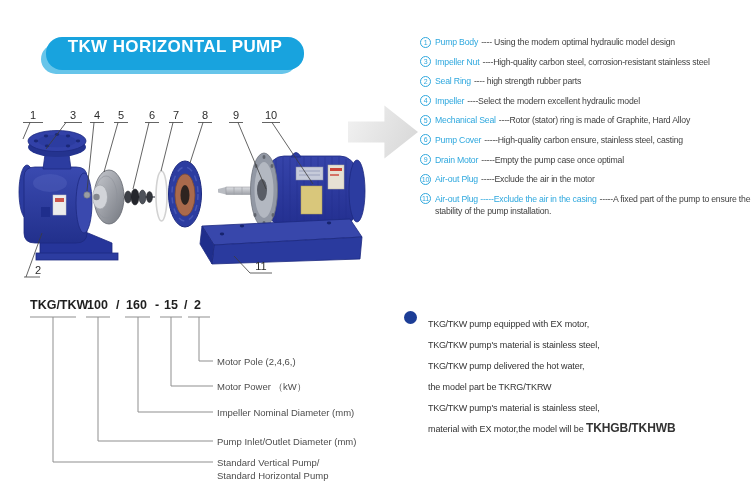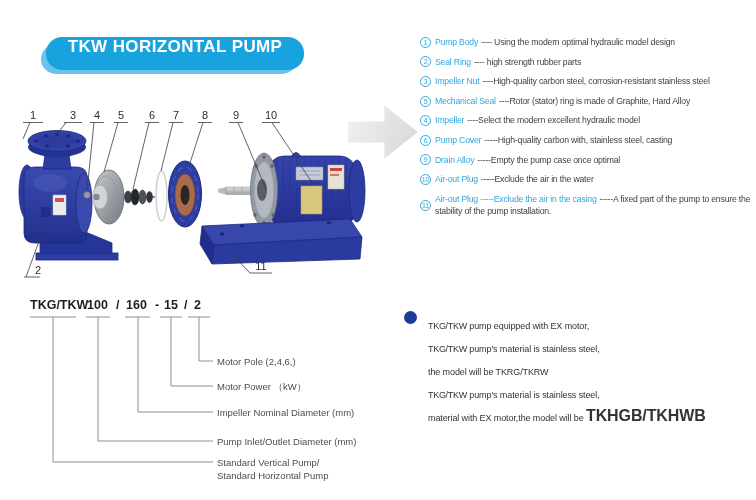--- a/index.html
+++ b/index.html
@@ -14,21 +14,21 @@
           display:flex;align-items:flex-start;justify-content:center;}
 
   
   .arrow{position:absolute;left:348px;top:99px;width:70px;height:66px;
          background:linear-gradient(115deg,#f3f3f3 0%,#d5d5d5 100%);
          clip-path:polygon(0 34%,52% 34%,52% 10%,100% 50%,52% 90%,52% 66%,0 66%);}
 
   
   .parts-list{position:absolute;left:420px;top:36px;width:334px;}
   .part-item{display:flex;margin-bottom:7.6px;font-size:8.7px;letter-spacing:-0.2px;
-             line-height:12px;color:#3f3f3f;align-items:center;}
+             line-height:12px;color:#3f3f3f;}
   .part-num{flex:0 0 11px;height:11px;box-sizing:border-box;border:1px solid #2fa8de;
             border-radius:50%;color:#2fa8de;font-size:7px;line-height:9.5px;text-align:center;
             margin-right:4px;margin-top:0.5px;}
   .part-text{flex:1;}
   .part-name{color:#2fa8de;margin-right:3px;}
 
   
   .diagram{position:absolute;left:10px;top:95px;}
   .code-section{position:absolute;left:10px;top:290px;}
   svg text{font-family:"Liberation Sans",sans-serif;}
@@ -39,21 +39,21 @@
   .connector{stroke:#8f8f8f;stroke-width:1;fill:none;}
   .code-label{font-size:9.5px;fill:#4d4d4d;}
 
   
   .note-bullet{position:absolute;left:404px;top:311px;width:13px;height:13px;
                border-radius:50%;background:#1c3d96;}
   .notes{position:absolute;left:428px;top:318px;width:324px;}
   .note-line{font-size:9px;color:#333;line-height:11px;margin-bottom:9px;letter-spacing:-0.1px;}
   .note-line:nth-child(7){margin-bottom:2px;}
   .note-prefix{letter-spacing:-0.3px;}
-  .note-bold{font-weight:bold;font-size:16px;margin-top:48px;}
+  .note-bold{font-weight:bold;font-size:12px;margin-top:48px;}
 </style>
 </head>
 <body>
 
 <div id="page">
 
   <div class="banner-shadow"></div>
   <div class="banner">
     <span>TKW HORIZONTAL PUMP</span>
   </div>
@@ -213,46 +213,46 @@
   </svg>
 
   <div class="arrow"></div>
 
   <div class="parts-list">
     <div class="part-item">
       <span class="part-num">1</span>
       <span class="part-text"><span class="part-name">Pump Body</span><span>---- Using the modern optimal hydraulic model design</span></span>
     </div>
     <div class="part-item">
+      <span class="part-num">3</span>
+      <span class="part-text"><span class="part-name">Impeller Nut</span><span>----High-quality carbon steel, corrosion-resistant stainless steel</span></span>
+    </div>
+    <div class="part-item">
       <span class="part-num">2</span>
       <span class="part-text"><span class="part-name">Seal Ring</span><span>---- high strength rubber parts</span></span>
     </div>
     <div class="part-item">
-      <span class="part-num">3</span>
-      <span class="part-text"><span class="part-name">Impeller Nut</span><span>----High-quality carbon steel, corrosion-resistant stainless steel</span></span>
+      <span class="part-num">4</span>
+      <span class="part-text"><span class="part-name">Impeller</span><span>----Select the modern excellent hydraulic model</span></span>
     </div>
     <div class="part-item">
       <span class="part-num">5</span>
       <span class="part-text"><span class="part-name">Mechanical Seal</span><span>----Rotor (stator) ring is made of Graphite, Hard Alloy</span></span>
     </div>
     <div class="part-item">
-      <span class="part-num">4</span>
-      <span class="part-text"><span class="part-name">Impeller</span><span>----Select the modern excellent hydraulic model</span></span>
-    </div>
-    <div class="part-item">
       <span class="part-num">6</span>
-      <span class="part-text"><span class="part-name">Pump Cover</span><span>-----High-quality carbon with, stainless steel, casting</span></span>
+      <span class="part-text"><span class="part-name">Pump Cover</span><span>-----High-quality carbon ensure, stainless steel, casting</span></span>
     </div>
     <div class="part-item">
       <span class="part-num">9</span>
-      <span class="part-text"><span class="part-name">Drain Alloy</span><span>-----Empty the pump case once optimal</span></span>
+      <span class="part-text"><span class="part-name">Drain Motor</span><span>-----Empty the pump case once optimal</span></span>
     </div>
     <div class="part-item">
       <span class="part-num">10</span>
-      <span class="part-text"><span class="part-name">Air-out Plug</span><span>-----Exclude the air in the water</span></span>
+      <span class="part-text"><span class="part-name">Air-out Plug</span><span>-----Exclude the air in the motor</span></span>
     </div>
     <div class="part-item">
       <span class="part-num">11</span>
       <span class="part-text"><span class="part-name">Air-out Plug -----Exclude the air in the casing</span><span>-----A fixed part of the pump to ensure the stability of the pump installation.</span></span>
     </div>
   </div>
 
   <svg class="code-section" width="350" height="205" viewBox="0 0 350 205">
     <text class="model-token" x="20" y="19">TKG/TKW</text>
     <text class="model-token" x="77" y="19">100</text>
@@ -281,18 +281,19 @@
     <text class="code-label" x="207" y="126">Impeller Nominal Diameter (mm)</text>
     <text class="code-label" x="207" y="155">Pump Inlet/Outlet Diameter (mm)</text>
     <text class="code-label" x="207" y="176">Standard Vertical Pump/</text>
     <text class="code-label" x="207" y="189">Standard  Horizontal Pump</text>
   </svg>
 
   <div class="note-bullet"></div>
   <div class="notes">
     <div class="note-line"><span class="note-prefix">TKG/TKW</span><span> pump equipped with EX motor,</span><span class="note-bold"></span></div>
     <div class="note-line"><span class="note-prefix">TKG/TKW</span><span> pump's material is stainless steel,</span><span class="note-bold"></span></div>
-    <div class="note-line"><span class="note-prefix"></span><span>the model will be TKRG/TKRW</span><span class="note-bold"></span></div>
+    <div class="note-line"><span class="note-prefix">TKG/TKW</span><span> pump delivered the hot water,</span><span class="note-bold"></span></div>
+    <div class="note-line"><span class="note-prefix"></span><span>the model part be TKRG/TKRW</span><span class="note-bold"></span></div>
     <div class="note-line"><span class="note-prefix">TKG/TKW</span><span> pump's material is stainless steel,</span><span class="note-bold"></span></div>
     <div class="note-line"><span class="note-prefix"></span><span>material with EX motor,the model will be </span><span class="note-bold">TKHGB/TKHWB</span></div>
   </div>
 
 </div>
 
 </body></html>

